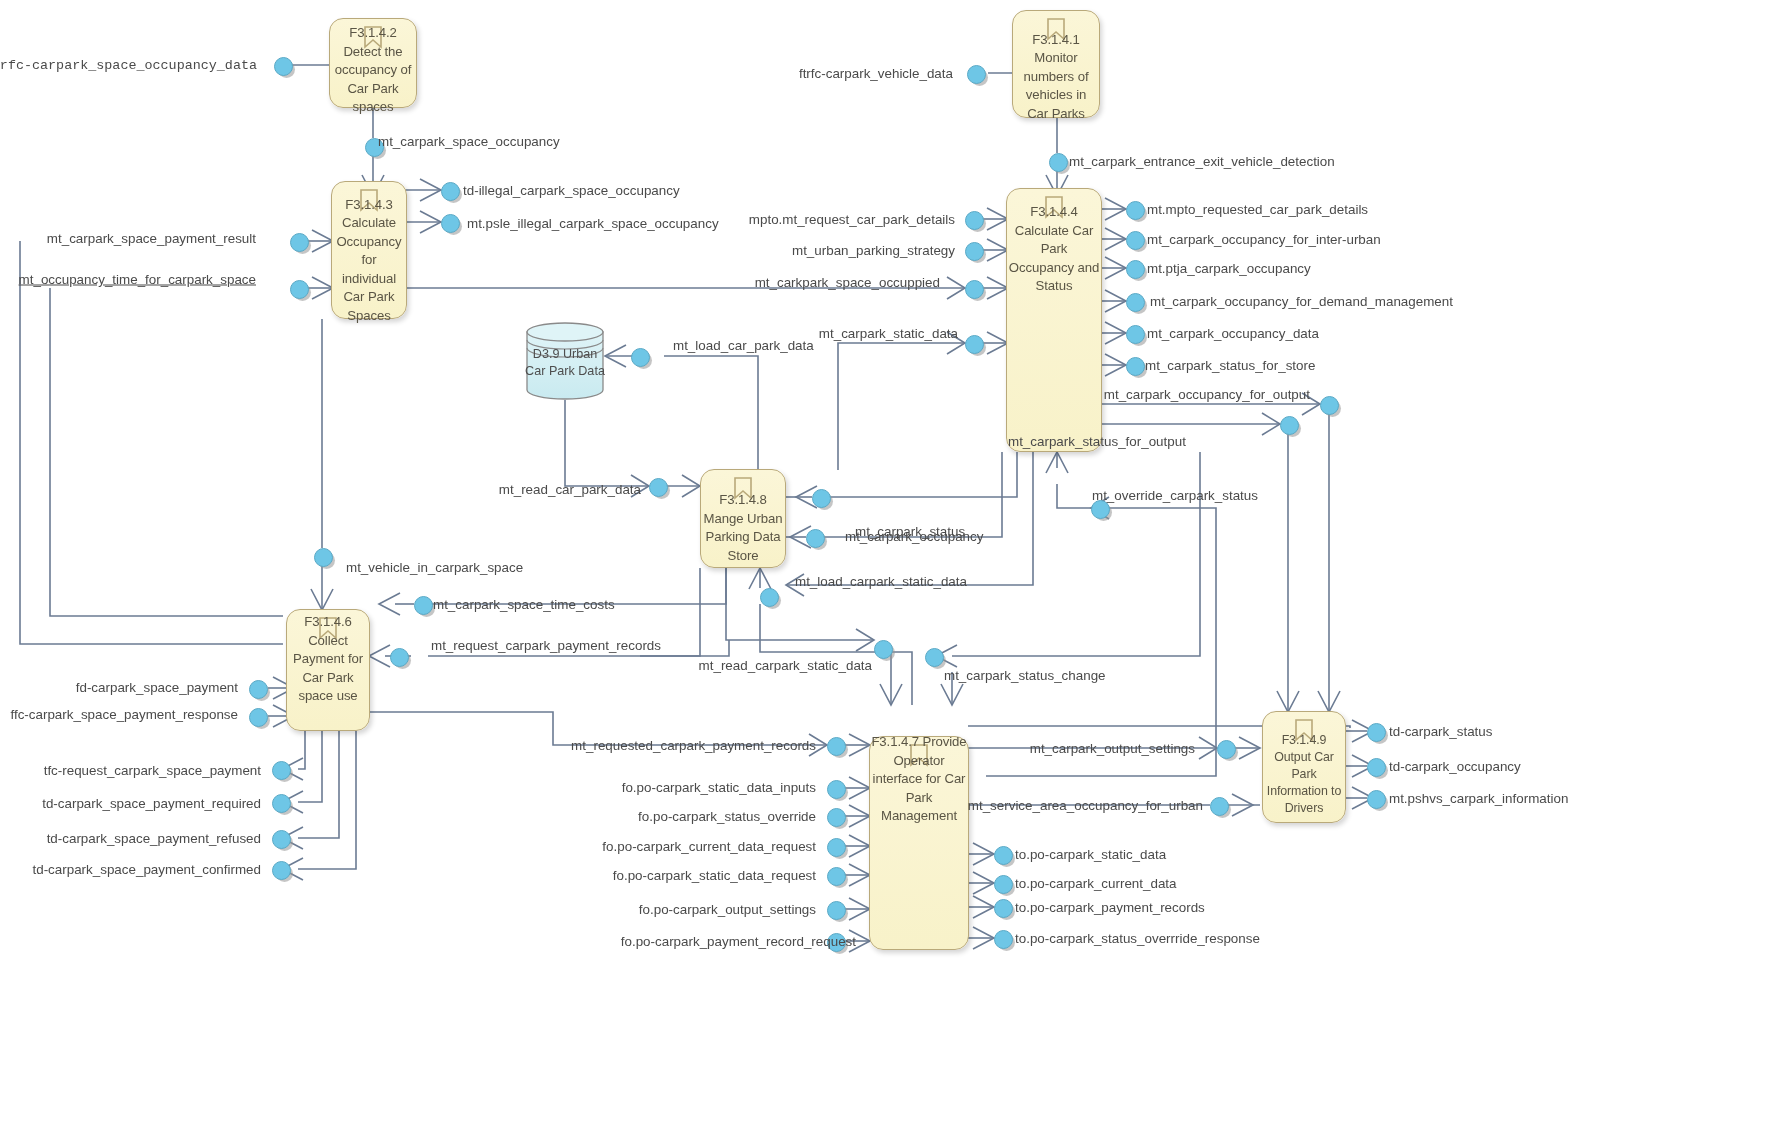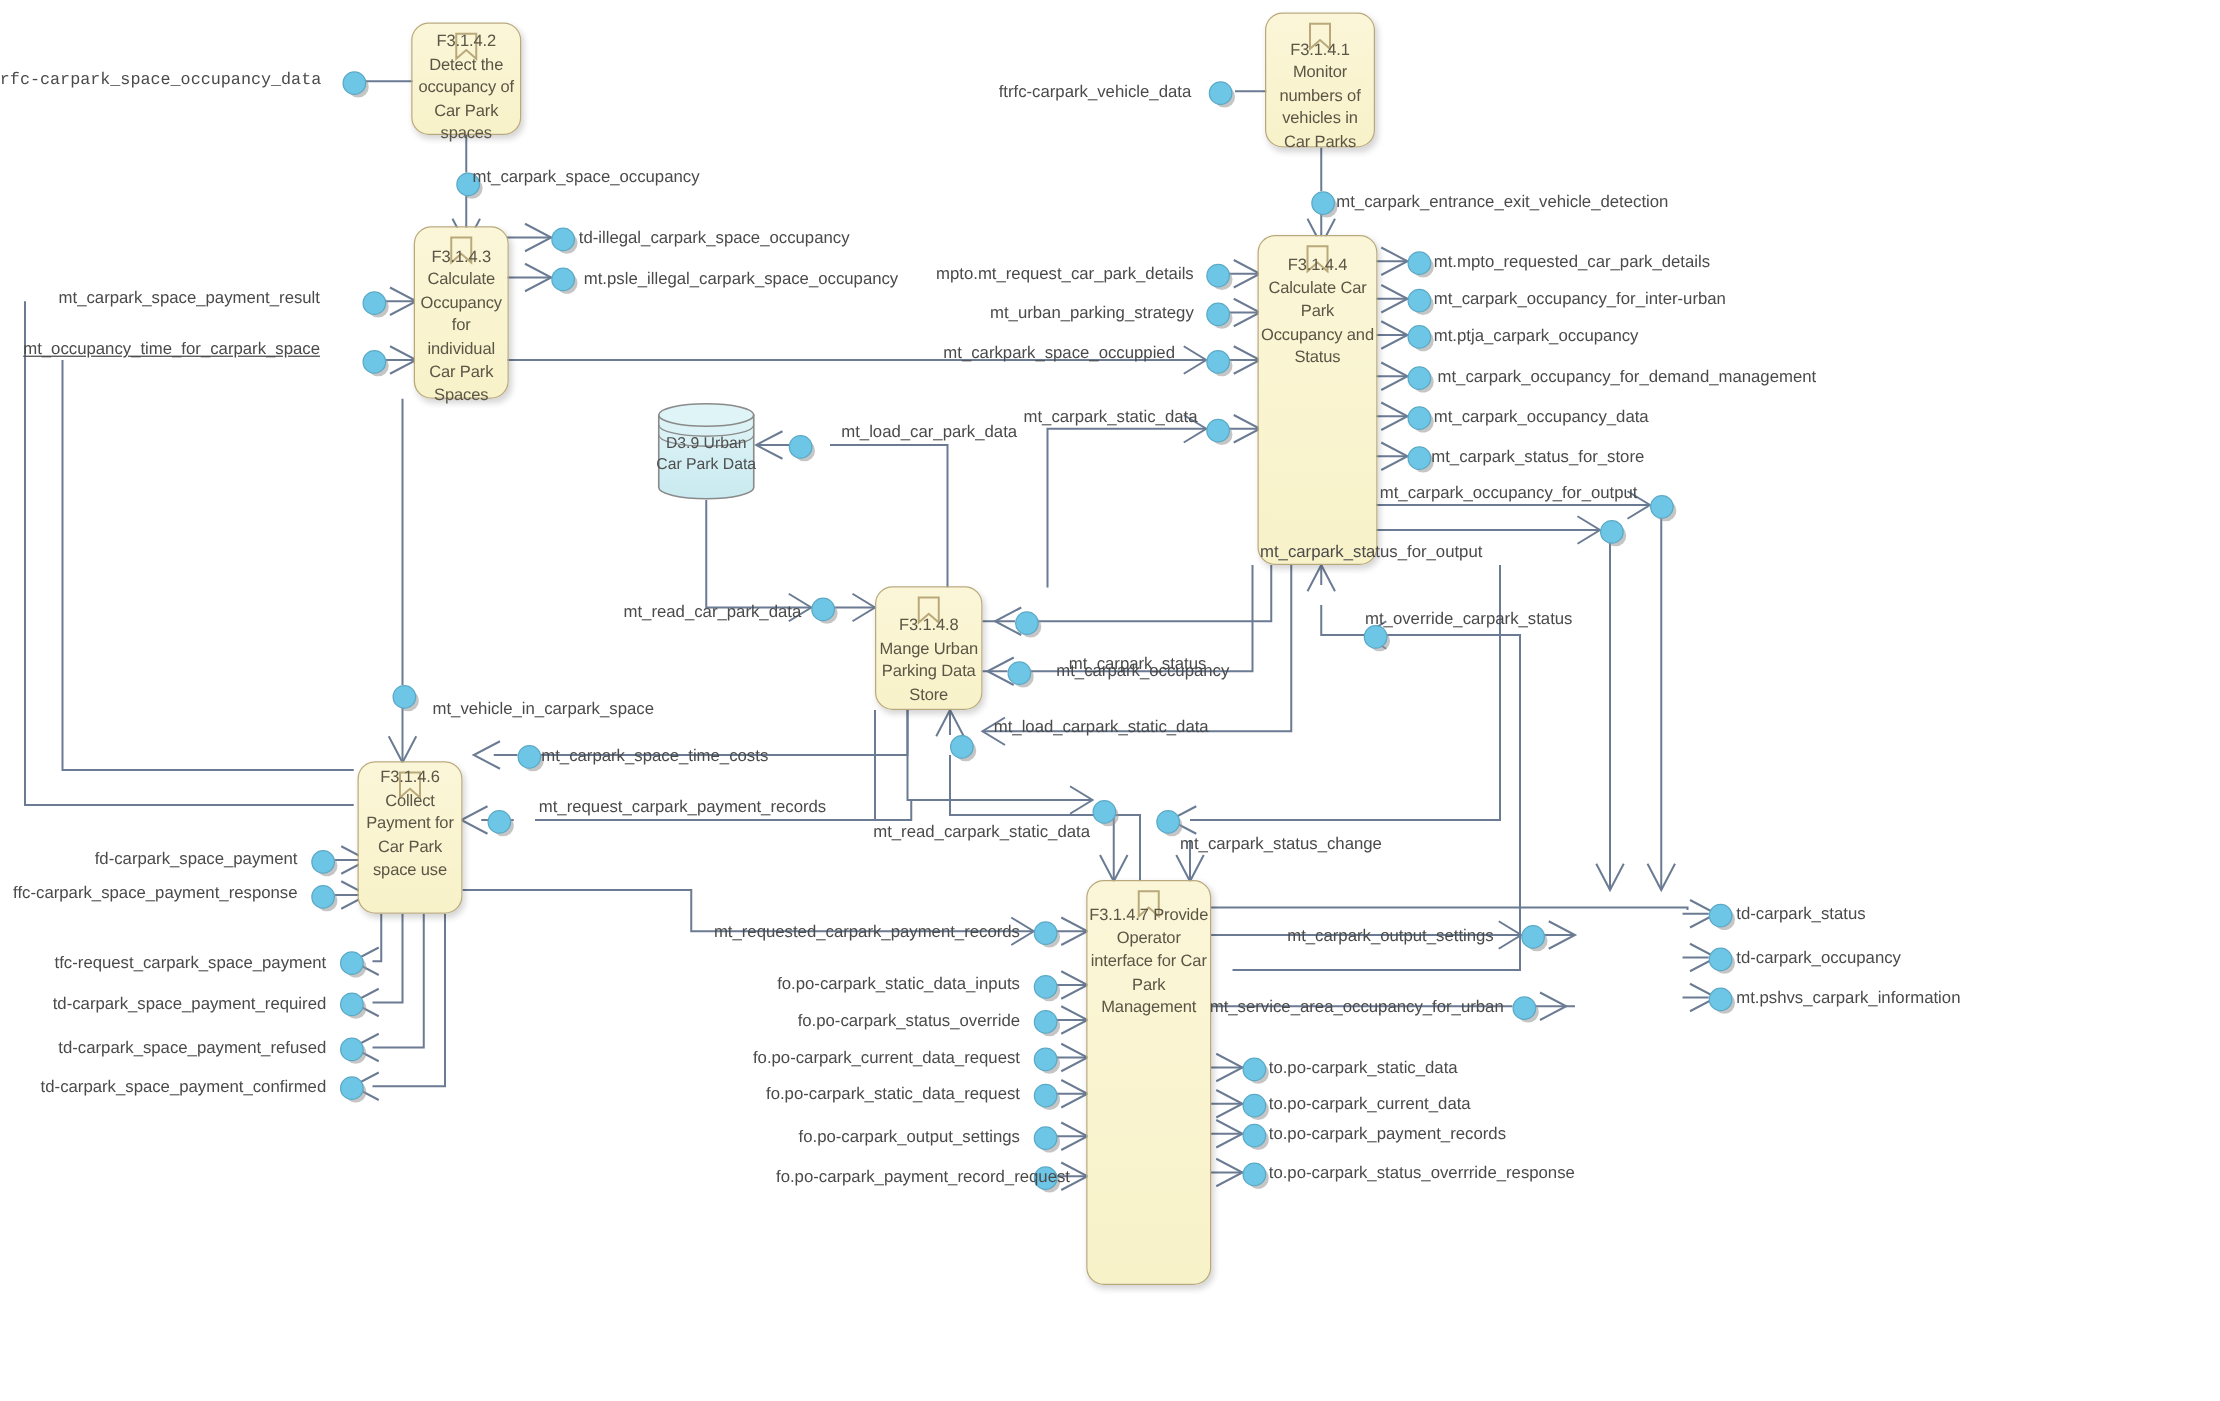--- a/index.html
+++ b/index.html
@@ -247,27 +247,33 @@
     <div class="ptext" style="top:60%">F3.1.4.8 Mange Urban Parking Data Store</div>
   </div>
 
   <div class="proc" style="left:286px;top:609px;width:84px;height:122px;">
     <svg class="bm" viewBox="0 0 20 24">
       <path d="M2 2 L18 2 L18 22 L10 15 L2 22 Z" fill="none" stroke="#b9a97a" stroke-width="1.6"></path>
     </svg>
     <div class="ptext" style="top:41%">F3.1.4.6 Collect Payment for Car Park space use</div>
   </div>
 
-  <div class="proc" style="left:869px;top:704px;width:100px;height:324px;">
+  <div class="proc" style="left:869px;top:736px;width:100px;height:214px;">
     <svg class="bm" viewBox="0 0 20 24">
       <path d="M2 2 L18 2 L18 22 L10 15 L2 22 Z" fill="none" stroke="#b9a97a" stroke-width="1.6"></path>
     </svg>
     <div class="ptext" style="top:20%">F3.1.4.7 Provide Operator interface for Car Park Management</div>
   </div>
 
+  <div class="proc" style="left:1262px;top:711px;width:84px;height:112px;">
+    <svg class="bm" viewBox="0 0 20 24">
+      <path d="M2 2 L18 2 L18 22 L10 15 L2 22 Z" fill="none" stroke="#b9a97a" stroke-width="1.6"></path>
+    </svg>
+    <div class="ptext" style="top:56%;font-size:12.4px;line-height:17px;">F3.1.4.9 Output Car Park Information to Drivers</div>
+  </div>
 
   <div class="store" style="left:525px;top:322px;width:80px;height:78px;">
     <svg class="cyl" viewBox="0 0 80 78" preserveAspectRatio="none">
       <defs>
         <linearGradient id="cg" x1="0" y1="0" x2="0" y2="1">
           <stop offset="0%" stop-color="#dff4f7"></stop>
             <stop offset="100%" stop-color="#c9eaf0"></stop>
         </linearGradient>
       </defs>
       <path d="M2,10 L2,68 A38,9 0 0 0 78,68 L78,10 Z" fill="url(#cg)" stroke="#8a8a8a" stroke-width="1.3"></path>

